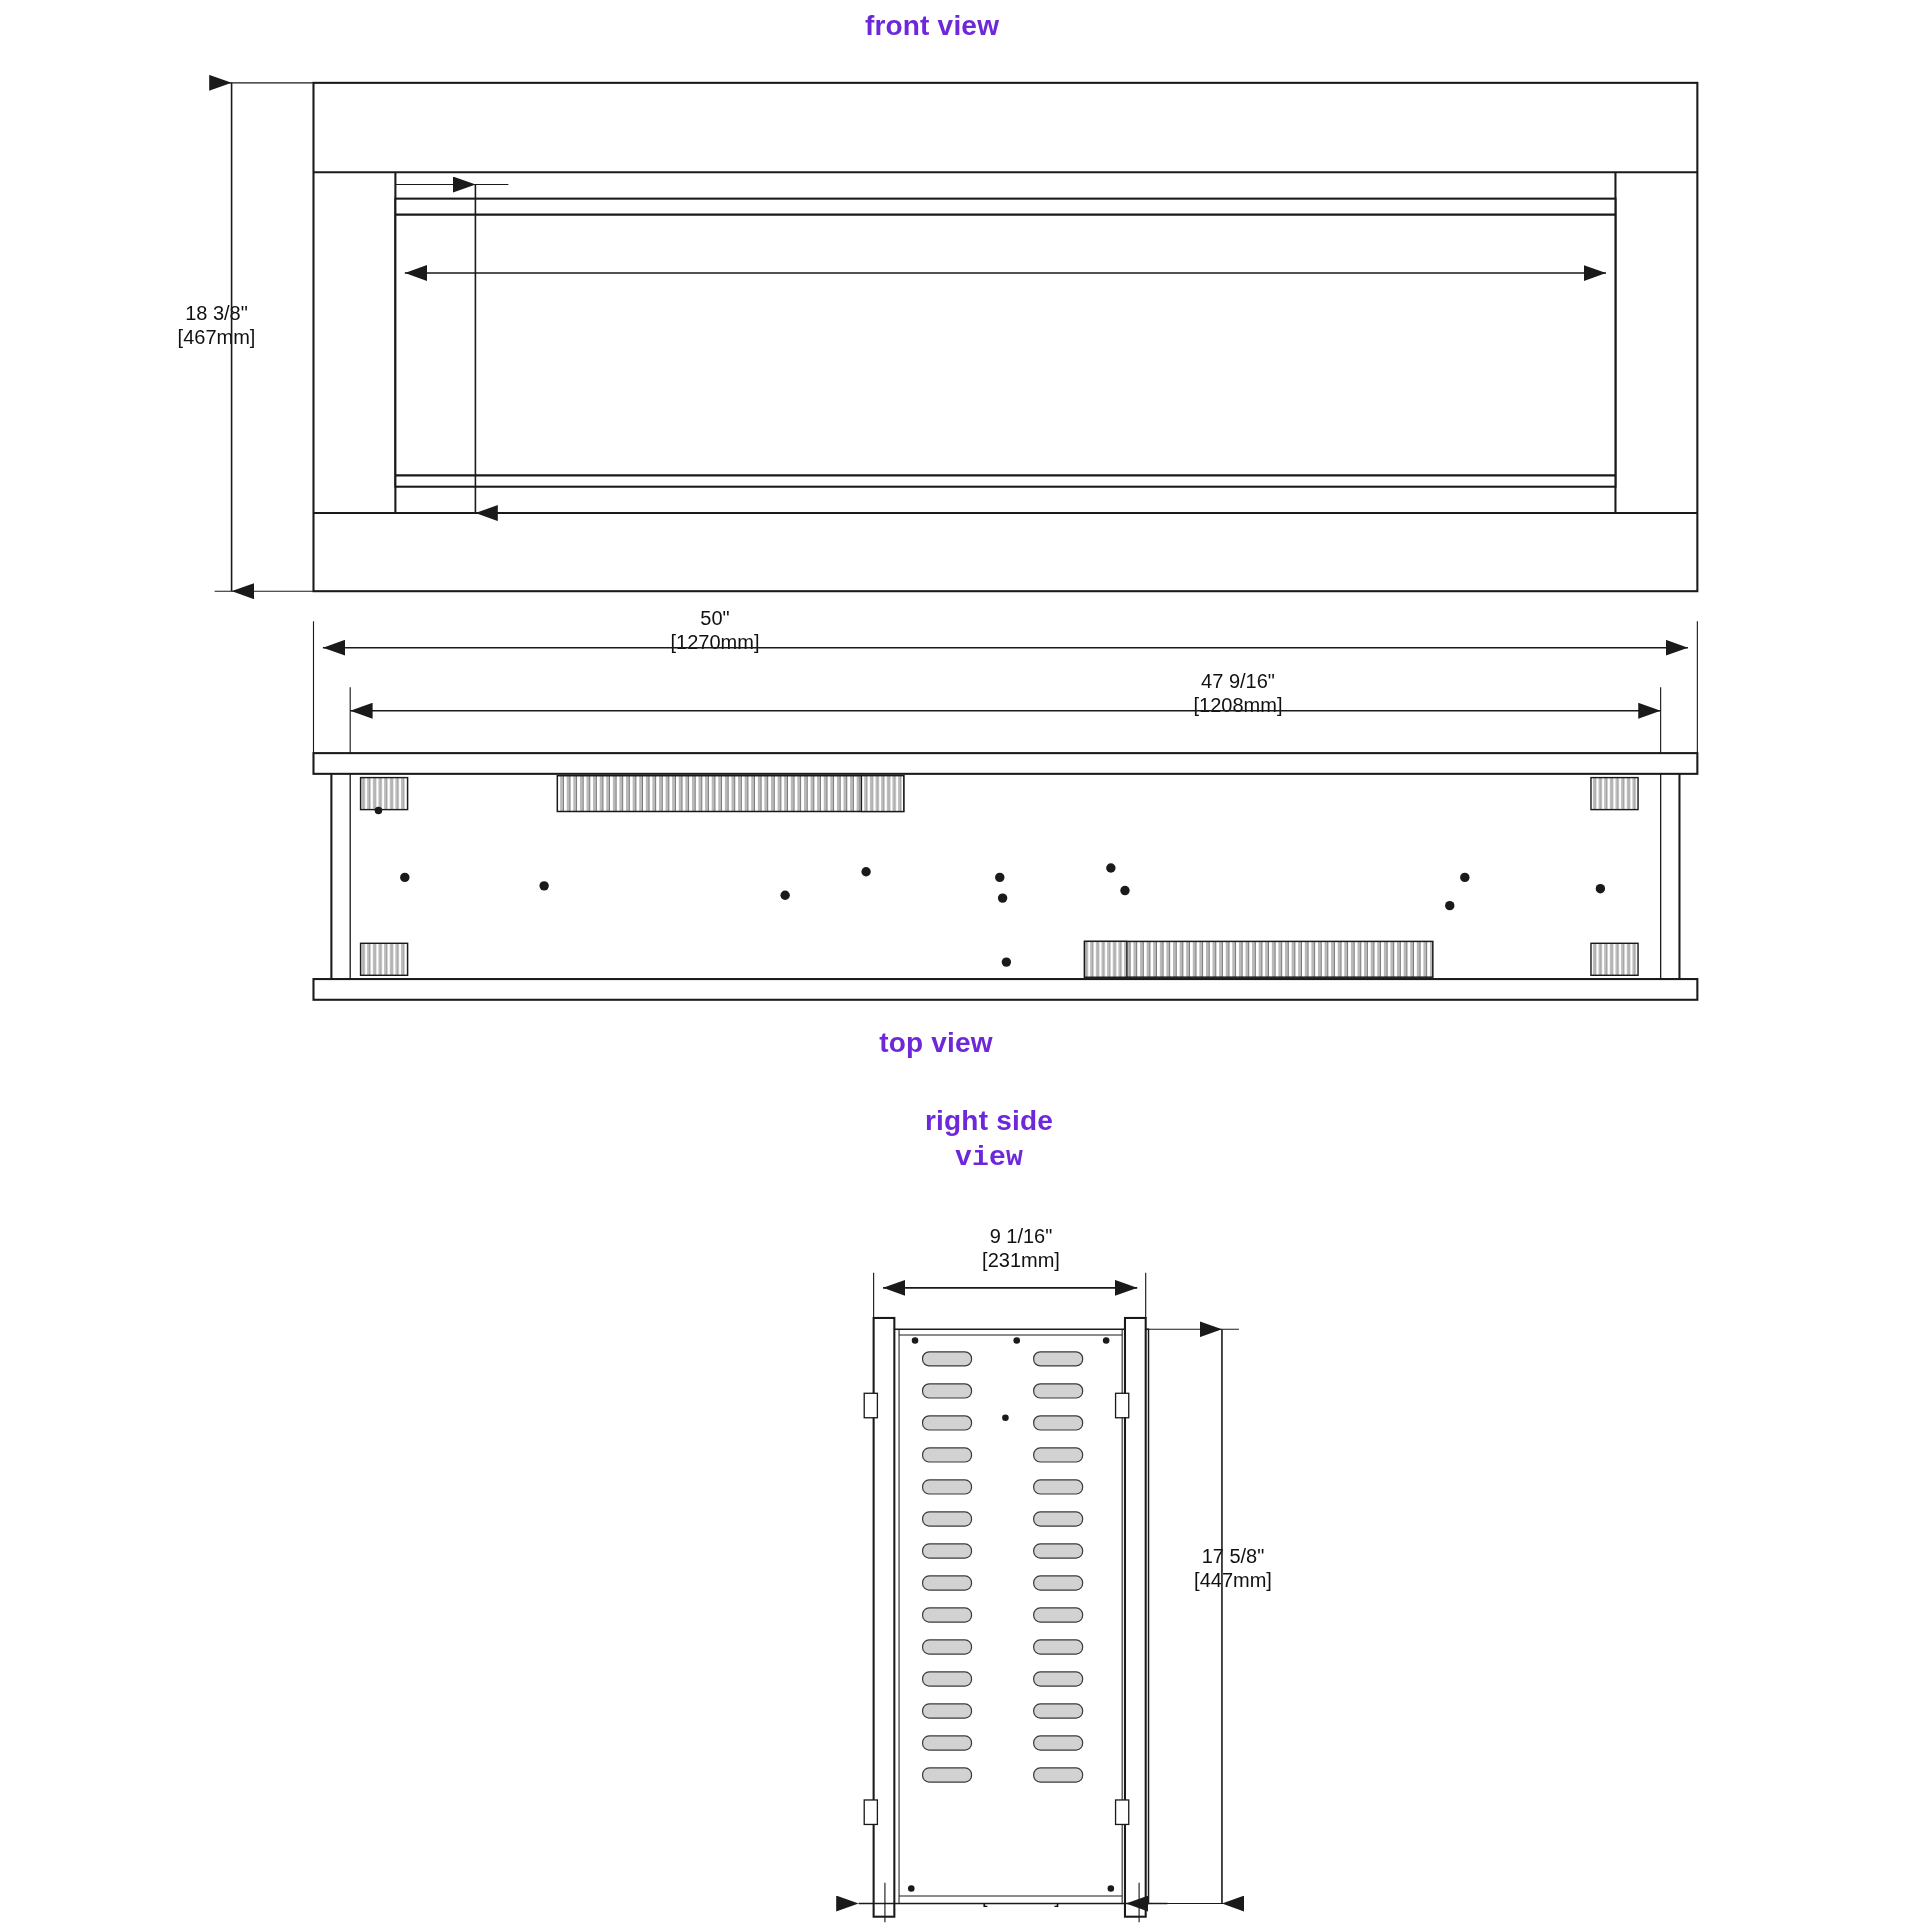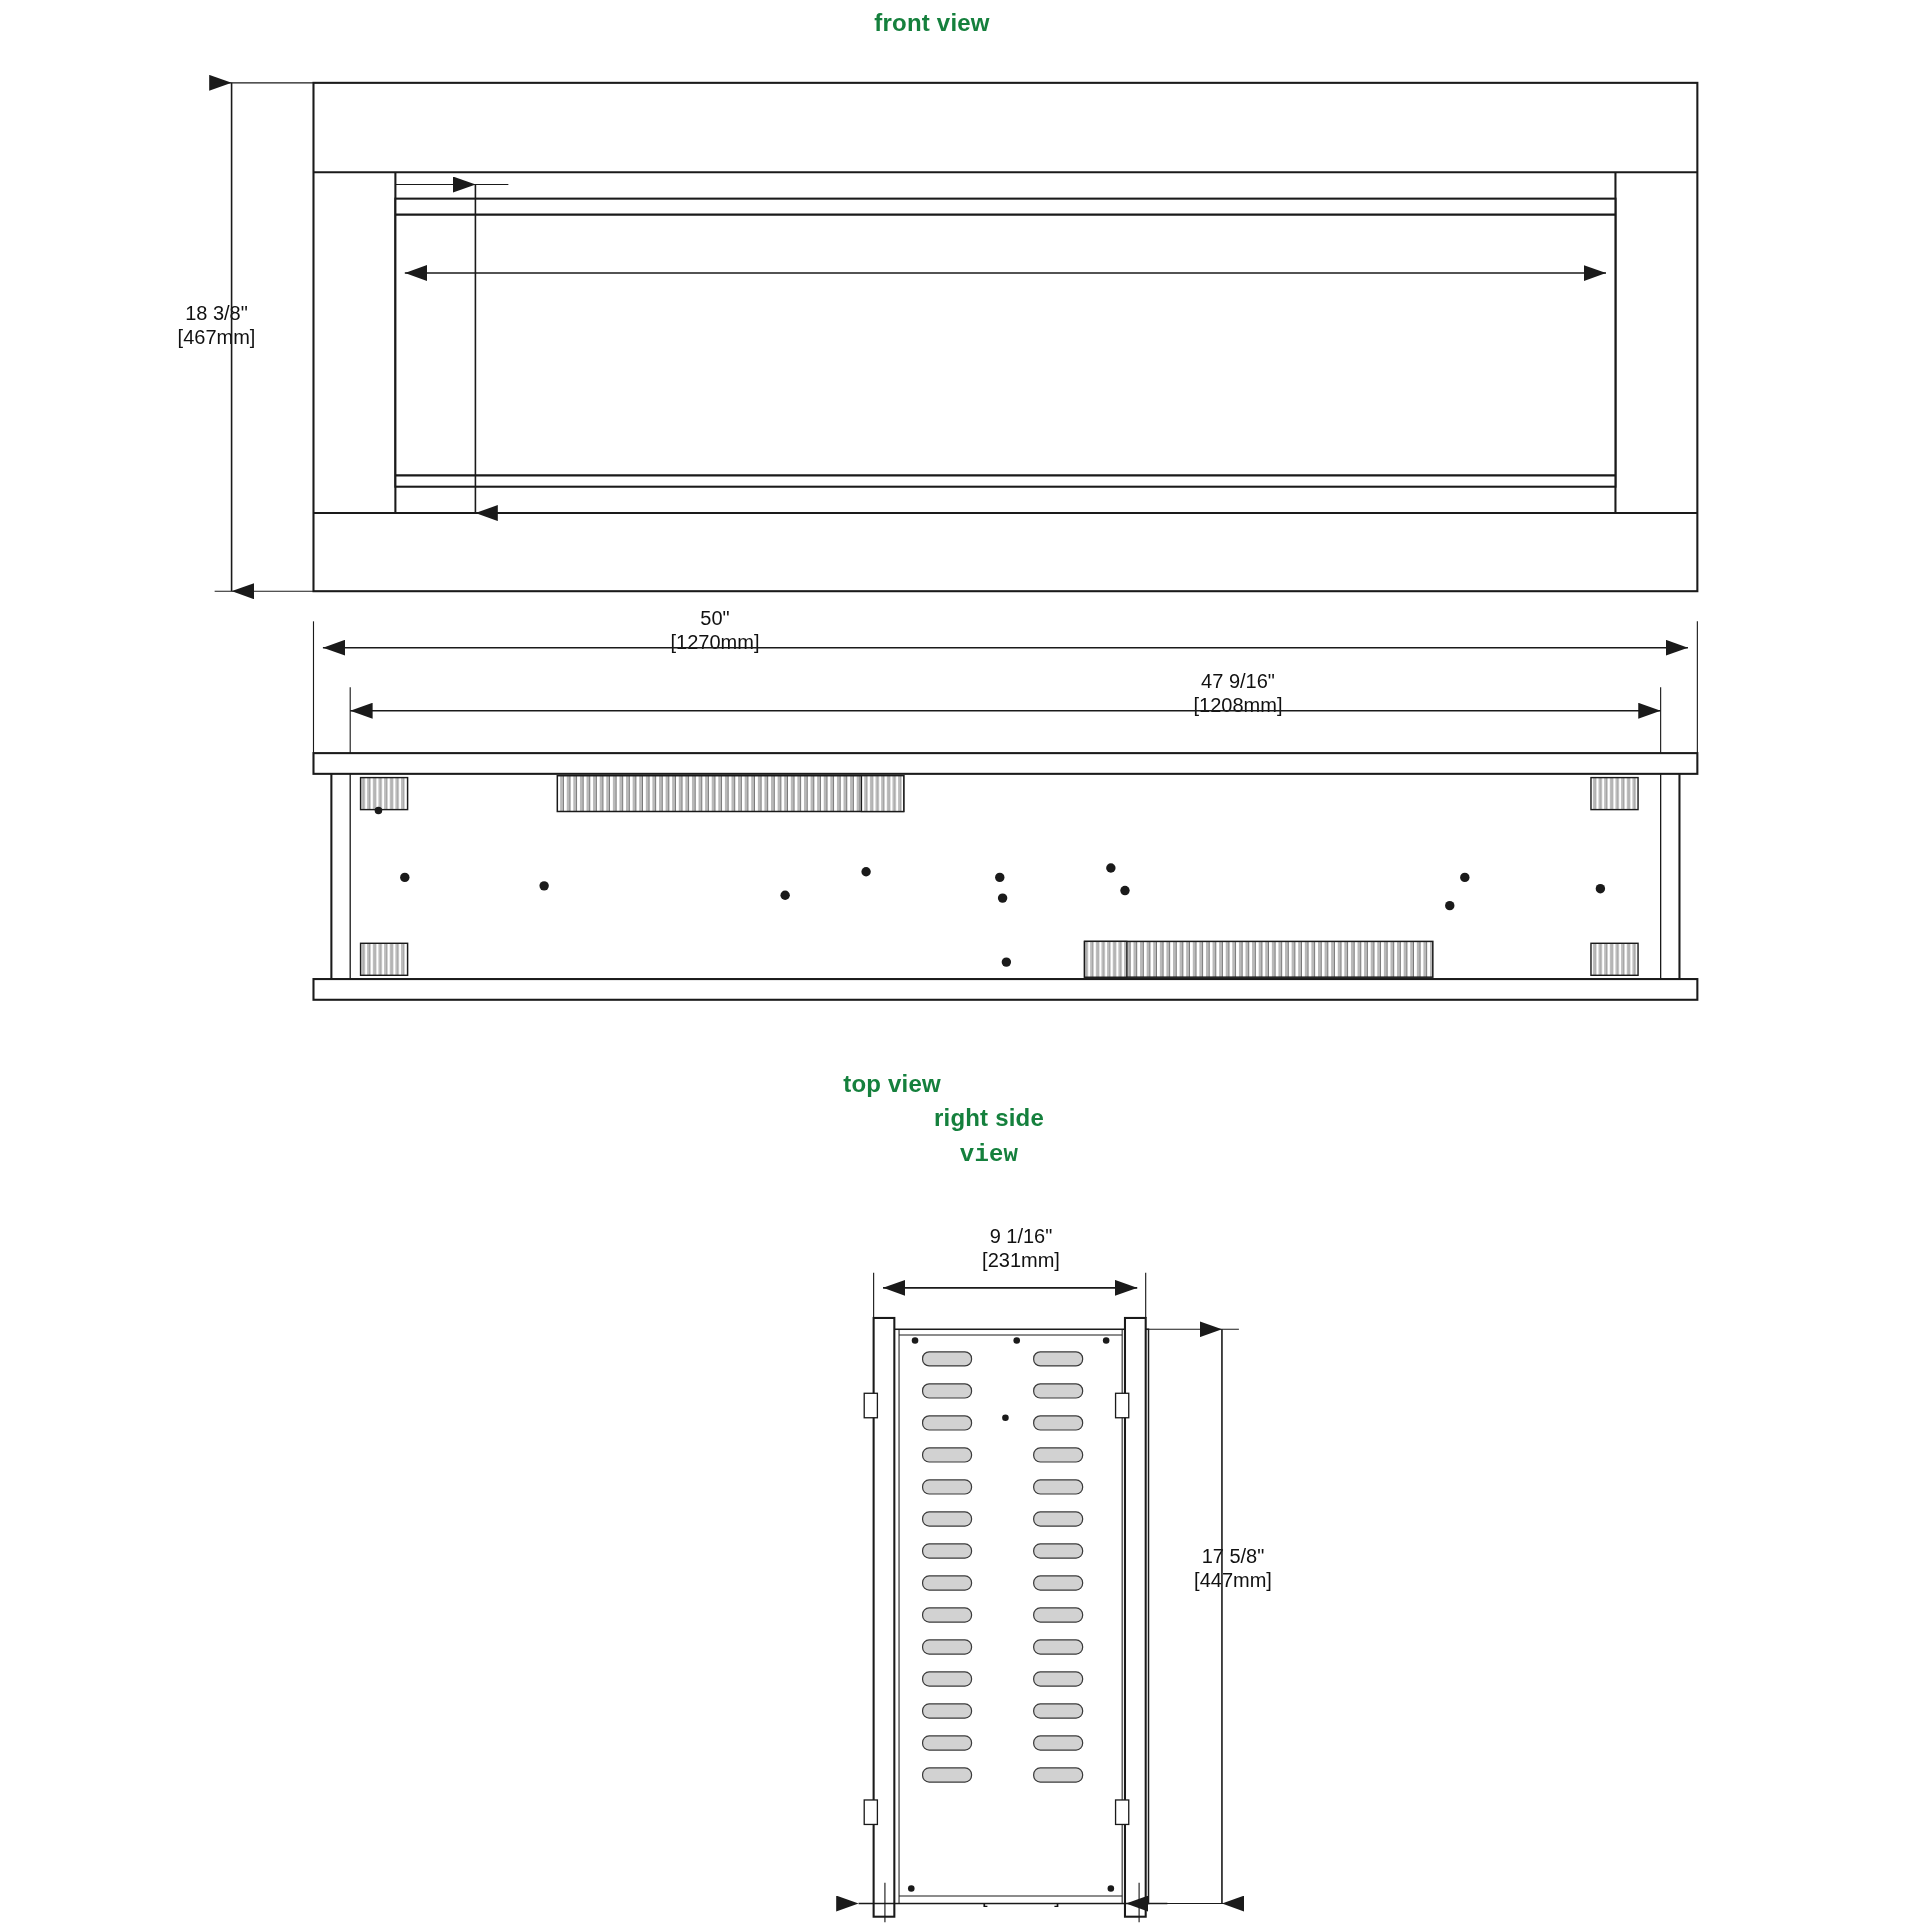--- a/index.html
+++ b/index.html
@@ -17,24 +17,24 @@
   }
   .stage {
     position: absolute;
     left: 0; top: 0;
     width: 1928px;
     height: 1928px;
   }
   .view-title {
     position: absolute;
     font-weight: bold;
-    font-size: 24px;
+    font-size: 28px;
     letter-spacing: 0.2px;
     text-align: center;
-    color: #15803d;
+    color: #6d28d9;
     line-height: 1.18;
   }
   .dim-label {
     position: absolute;
     font-size: 20px;
     line-height: 1.22;
     text-align: center;
     color: #111;
     white-space: nowrap;
   }
@@ -47,21 +47,21 @@
     height: 1928px;
   }
 </style>
 </head>
 <body>
 
 <div class="stage">
 
   <div class="view-title" style="left:772px; top:9.4px; width:320px;">front view</div>
 
-  <div class="view-title" style="left:732px; top:1026px; width:320px;margin-top:44px;">top view</div>
+  <div class="view-title" style="left:776px; top:1026px; width:320px;">top view</div>
 
   <div class="view-title" style="left:829px; top:1104px; width:320px;">right side</div>
   <div class="view-title" style="left:829px; top:1141px; width:320px;font-family:Liberation Mono, monospace;">view</div>
 
   <div class="dim-label" style="left:141px; top:301px; width:151px;">
     <span>18 3/8"</span>
     <span class="l2">[467mm]</span>
   </div>
 
   <div class="dim-label" style="left:904px; top:240px; width:188px;">

